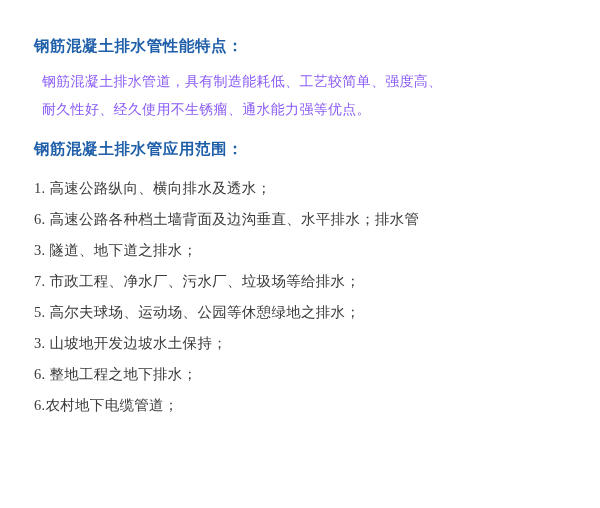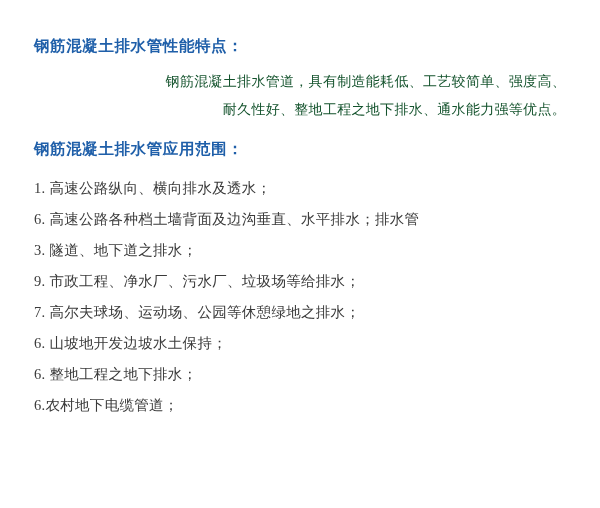--- a/index.html
+++ b/index.html
@@ -32,26 +32,25 @@
     margin: 0 0 10px 0;
   }
   .heading-1 {
     margin-top: 6px;
   }
   .heading-2 {
     margin-top: 14px;
     margin-bottom: 12px;
   }
   .body-text {
-    color: #14532d;
+    color: #8b5cf6;
     font-size: 14px;
     line-height: 28px;
     letter-spacing: 0.3px;
-    margin: 0;
-    text-align: right;
+    margin: 8px;
   }
   .body-text p {
     margin: 0;
   }
   .list {
     list-style: none;
     margin: 0;
     padding: 0;
   }
   .list li {
@@ -65,31 +64,31 @@
 </style>
 </head>
 <body>
 
 <div class="page">
 
   <div class="section">
     <h2 class="heading heading-1">钢筋混凝土排水管性能特点：</h2>
     <div class="body-text">
       <p>钢筋混凝土排水管道，具有制造能耗低、工艺较简单、强度高、</p>
-      <p>耐久性好、整地工程之地下排水、通水能力强等优点。</p>
+      <p>耐久性好、经久使用不生锈瘤、通水能力强等优点。</p>
     </div>
   </div>
 
   <div class="section">
     <h2 class="heading heading-2">钢筋混凝土排水管应用范围：</h2>
     <ul class="list">
       <li>1. 高速公路纵向、横向排水及透水；</li>
       <li>6. 高速公路各种档土墙背面及边沟垂直、水平排水；排水管</li>
       <li>3. 隧道、地下道之排水；</li>
-      <li>9. 市政工程、净水厂、污水厂、垃圾场等给排水；</li>
-      <li>7. 高尔夫球场、运动场、公园等休憩绿地之排水；</li>
-      <li>6. 山坡地开发边坡水土保持；</li>
+      <li>7. 市政工程、净水厂、污水厂、垃圾场等给排水；</li>
+      <li>5. 高尔夫球场、运动场、公园等休憩绿地之排水；</li>
+      <li>3. 山坡地开发边坡水土保持；</li>
       <li>6. 整地工程之地下排水；</li>
       <li>6.农村地下电缆管道；</li>
     </ul>
   </div>
 
 </div>
 
 </body></html>

